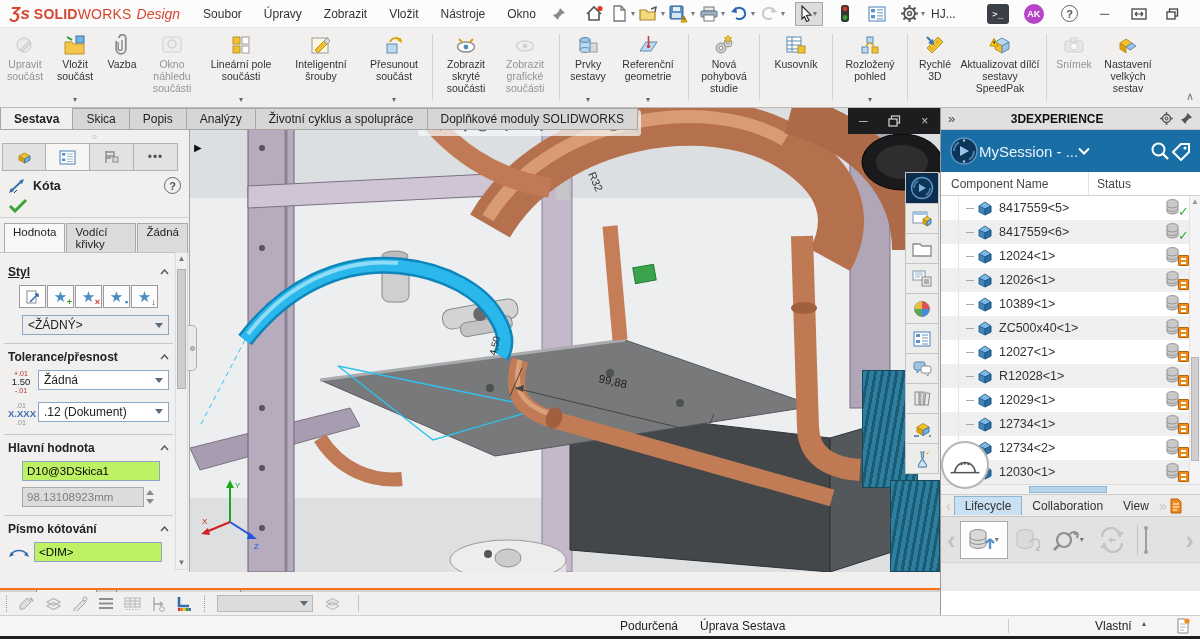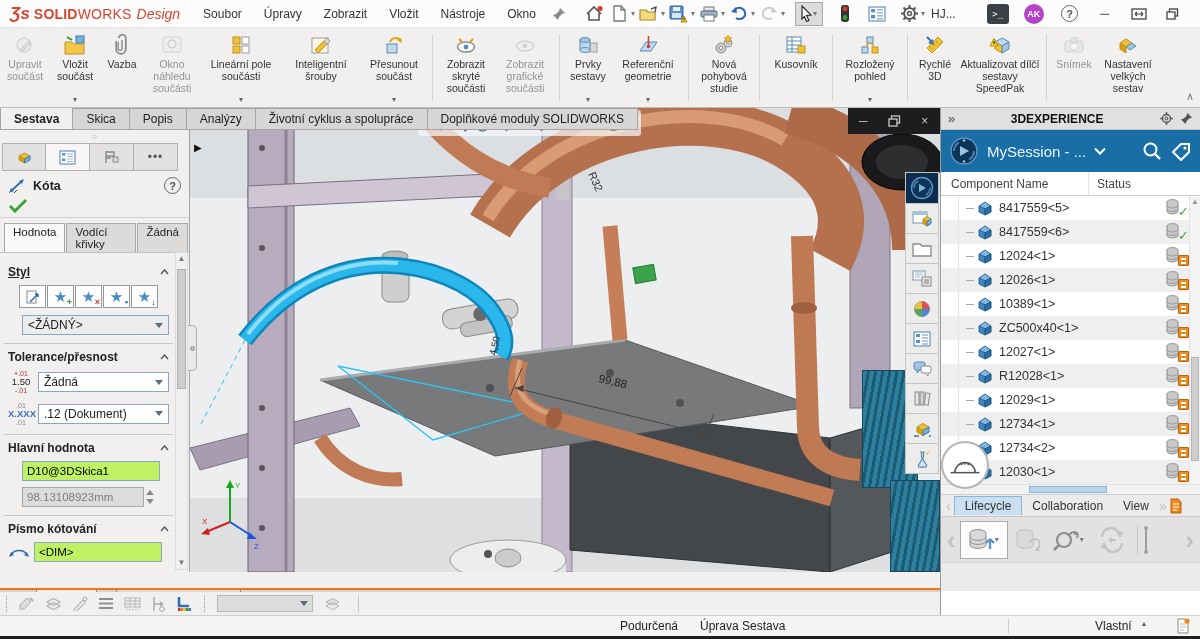--- a/index.html
+++ b/index.html
@@ -90,21 +90,21 @@
 .sechr{height:1px;background:#c9c7c6;margin:8px -4px 6px -4px}
 .stars{display:flex;justify-content:center;gap:1px;margin-bottom:7px}
 .starbtn{position:relative;width:27px;height:23px;background:#fdfdfd;border:1px solid #9a9a9a;
   display:flex;align-items:center;justify-content:center}
 .starbtn .st{color:#4c8ec2;font-size:15px;line-height:1}
 .badge{position:absolute;right:1px;bottom:0;font-size:9px;font-weight:bold;line-height:1}
 .dd{height:20px;border:1px solid #89a7c2;background:#fff;display:flex;align-items:center;
   justify-content:space-between;padding:0 5px;margin:0 0 6px 14px}
 .dd.gray{background:#ececec}
 .carr{width:0;height:0;border-left:4px solid transparent;border-right:4px solid transparent;border-top:5px solid #5a6a78}
-.tolrow{display:flex;align-items:center;margin-bottom:7px}
+.tolrow{display:flex;margin-bottom:7px}
 .tol-ic{width:26px;text-align:center;font-size:7px;line-height:1.05;color:#b03030}
 .tol-ic .mid{font-size:9.5px;color:#222}
 .tol-ic.blue .mid{color:#3a70b0;font-weight:bold}
 .tol-ic.blue{color:#8a8a8a}
 .tolrow .dd{flex:1;margin:0 0 0 4px}
 .pmin{width:138px;height:20px;border:1px solid #89a7c2;background:#bef264;font-size:11.5px;padding:0 4px;
   font-family:"Liberation Sans","DejaVu Sans",sans-serif;margin-left:14px;display:block}
 .spinrow{display:flex;align-items:center;margin:6px 0 0 14px}
 .pmin.disg{width:122px;background:#dcdcdc;color:#7d7d7d;border-color:#a8a8a8;margin-left:0}
 .spin{display:flex;flex-direction:column;margin-left:2px}
@@ -115,21 +115,21 @@
 .pm-scroll .sa{position:absolute;left:0;width:11px;height:12px;color:#777;font-size:8px;text-align:center;line-height:12px}
 .pm-scroll .thumb{position:absolute;left:1px;top:16px;width:9px;height:38%;background:#cdcdcd;border:1px solid #b0b0b0}
 .pm-handle{position:absolute;right:-8px;top:195px;width:9px;height:46px;background:#eceae9;
   border:1px solid #b0aead;border-left:none;border-radius:0 5px 5px 0;display:flex;align-items:center;justify-content:center}
 .pm-handle i{width:5px;height:5px;border-radius:50%;background:#c0bebd;border:1px solid #9a9898}
 
 
 .tp{position:absolute;left:940px;top:108px;width:260px;height:507px;background:#fff;border-left:1px solid #9a9a9a;z-index:15}
 .tp-header{height:22px;background:#e1e0df;display:flex;align-items:center;padding:0 7px;border-bottom:1px solid #c6c4c3}
 .tp-header .ttl{flex:1;text-align:center;font-weight:bold;color:#111}
-.tp-blue{height:42px;background:#1a6ea6;display:flex;align-items:center;padding:0 8px;gap:8px}
+.tp-blue{height:42px;background:#1a6ea6;display:flex;align-items:center;padding:0 8px;}
 .tp-blue .sess{color:#eaf4fb;font-size:15px;white-space:nowrap}
 .tp-cols{height:24px;display:flex;align-items:center;border-bottom:1px solid #cfcfcf;color:#444}
 .tp-cols .c1{width:148px;padding-left:10px;border-right:1px solid #e3e3e3;height:100%;display:flex;align-items:center}
 .tp-cols .c2{padding-left:8px}
 .tp-list{position:relative}
 .tprow{height:24px;display:flex;align-items:center}
 .tprow:nth-child(even){background:#efefef}
 .gut{width:18px;height:100%;border-right:1px solid #e6e6e6}
 .tdash{width:8px;height:1px;background:#aaa;margin:0 3px 0 7px}
 .tname{margin-left:6px;color:#333;font-size:12.5px}

